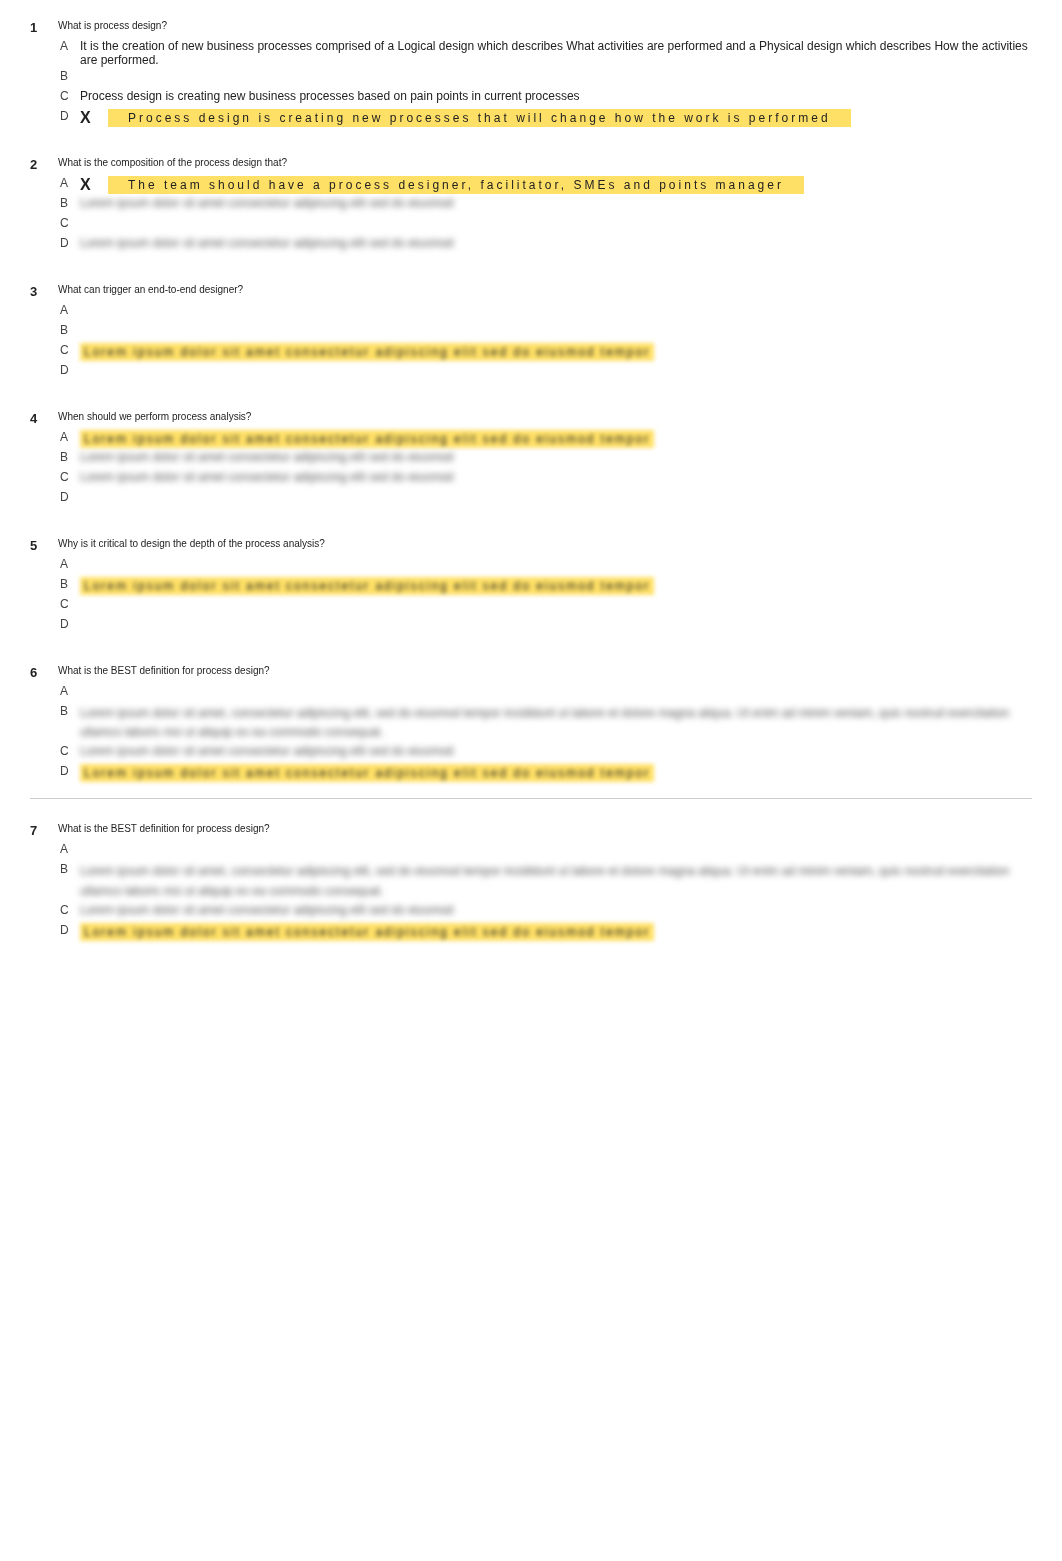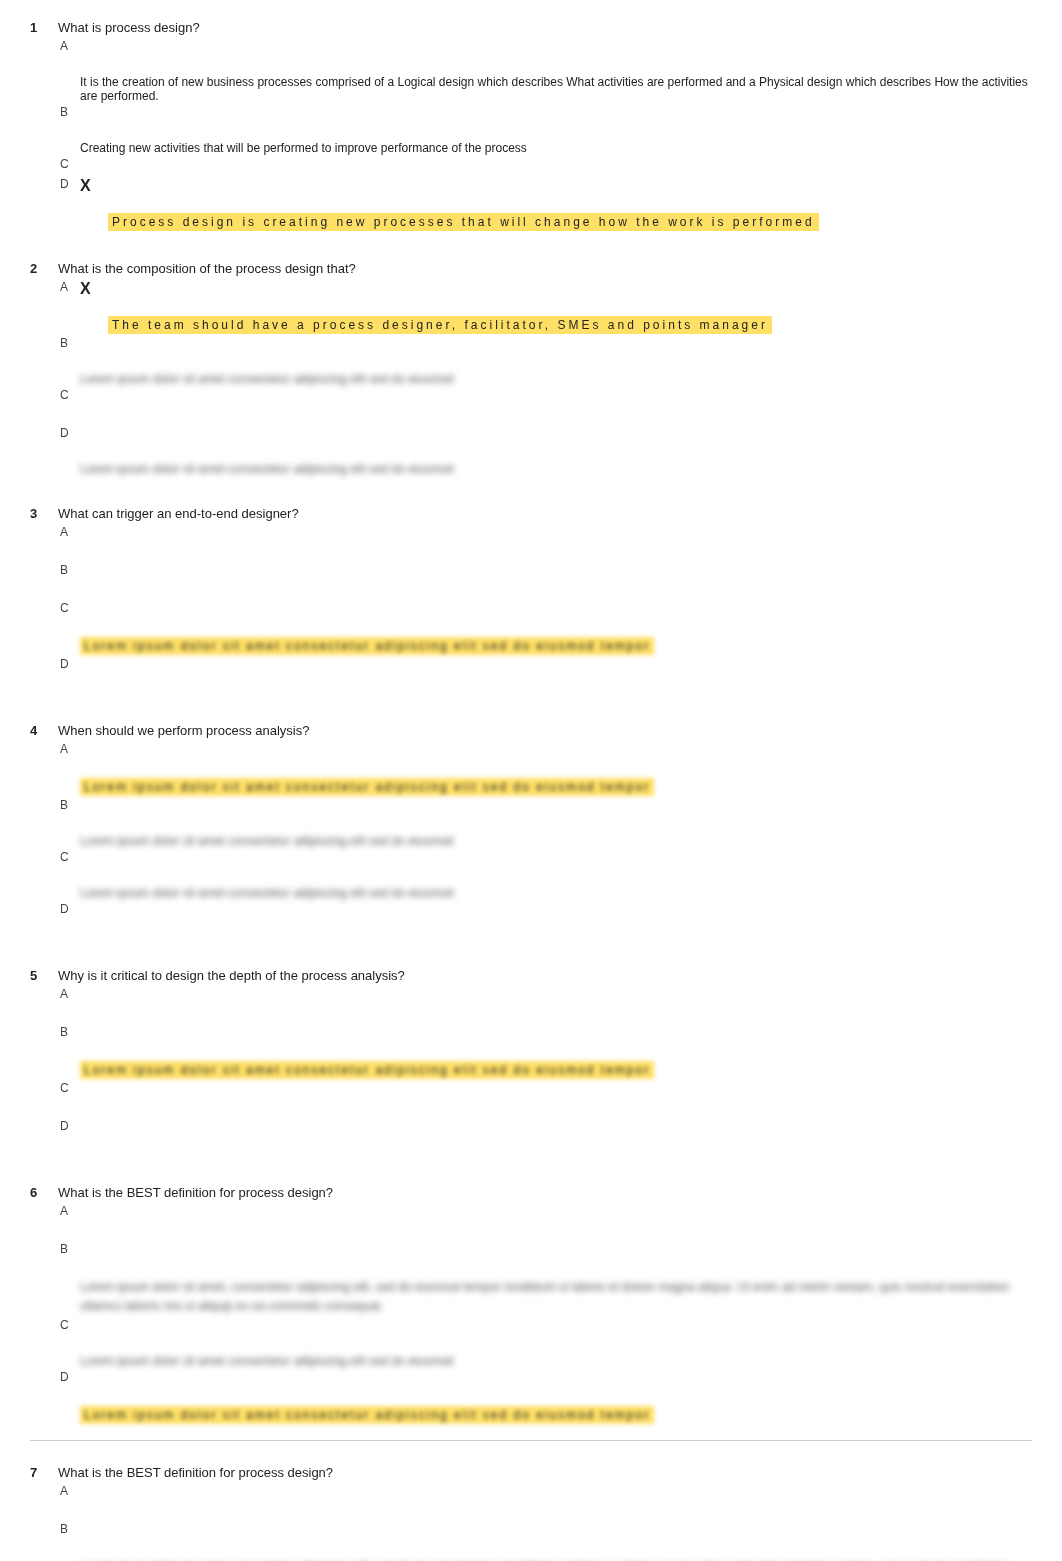--- a/index.html
+++ b/index.html
@@ -18,21 +18,21 @@
       display: flex;
       align-items: flex-start;
       margin-bottom: 4px;
     }
     .question-num {
       min-width: 28px;
       font-weight: bold;
       font-size: 13px;
     }
     .question-text {
-      font-size: 13px;
+      font-size: 10px;
       font-weight: normal;
     }
     .options-block {
       margin-left: 30px;
     }
     .option-row {
       display: flex;
       align-items: flex-start;
       margin-bottom: 2px;
       min-height: 18px;
@@ -45,26 +45,25 @@
     .option-x {
       min-width: 24px;
       font-size: 16px;
       font-weight: bold;
       color: #222;
       margin-right: 4px;
     }
     .option-content {
       font-size: 12px;
       flex: 1;
-      margin-top: 36px;
     }
     
     .highlighted {
       background: #ffe066;
-      padding: 2px 4px;
+      padding: 2px 20px;
       display: inline-block;
       letter-spacing: 3px;
       font-size: 12px;
     }
     
     .blurred {
       filter: blur(3px);
       color: #555;
       user-select: none;
     }
@@ -78,24 +77,24 @@
         <span class="question-num">1</span>
         <span class="question-text">What is process design?</span>
       </div>
       <div class="options-block">
         <div class="option-row">
           <span class="option-letter">A</span>
           <span class="option-content">It is the creation of new business processes comprised of a Logical design which describes What activities are performed and a Physical design which describes How the activities are performed.</span>
         </div>
         <div class="option-row">
           <span class="option-letter">B</span>
-          <span class="option-content">Creating new activities that will be performed to improve performance of the process</span>
-        </div>
-        <div class="option-row">
-          <span class="option-letter">C</span>
+        </div>
+        <div class="option-row">
+          <span class="option-letter">C</span>
+          <span class="option-content">Process design is creating new business processes based on pain points in current processes</span>
         </div>
         <div class="option-row">
           <span class="option-letter">D</span>
           <span class="option-x">X</span>
           <span class="option-content"><span class="highlighted">Process   design   is creating   new processes   that   will change   how  the  work  is performed</span></span>
         </div>
       </div>
     </div>
     <div class="question-block">
       <div class="question-row">

